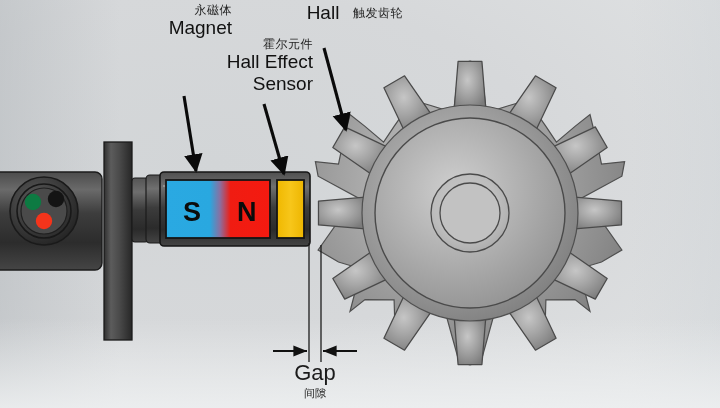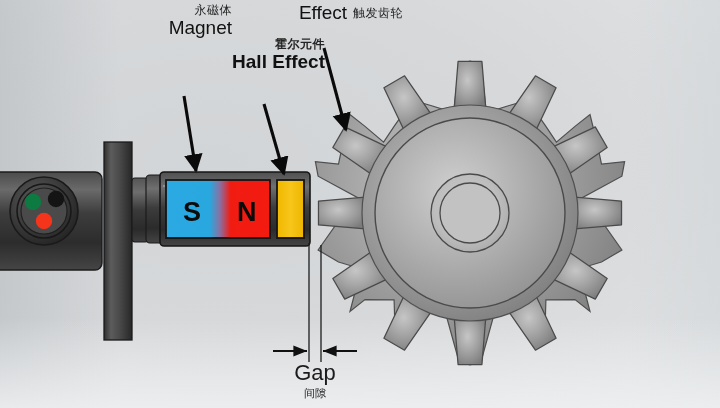--- a/index.html
+++ b/index.html
@@ -260,27 +260,28 @@
       <line x1="273" y1="351" x2="307" y2="351" stroke="#111111" stroke-width="2.1" marker-end="url(#dimHeadR)"></line>
       <line x1="357" y1="351" x2="323" y2="351" stroke="#111111" stroke-width="2.1" marker-end="url(#dimHeadR)"></line>
     </g>
   </svg>
 
   <div class="label-block" style="left:102px; top:4px; width:130px;">
     <div class="lbl-cn">永磁体</div>
     <div class="lbl-en">Magnet</div>
   </div>
 
-  <div class="label-block" style="left:203px; top:38px; width:122px;font-weight:bold;">
+  <div class="label-block" style="left:191px; top:38px; width:122px;">
     <div class="lbl-cn">霍尔元件</div>
     <div class="lbl-en">Hall Effect</div>
+    <div class="lbl-en">Sensor</div>
   </div>
 
   <div class="label-block" style="left:283px; top:2px; width:80px; text-align:center;">
-    <div class="lbl-en">Effect</div>
+    <div class="lbl-en">Hall</div>
   </div>
 
   <div class="label-block" style="left:343px; top:7px; width:70px; text-align:center;">
     <div class="lbl-cn">触发齿轮</div>
   </div>
 
   <div class="gap-text" style="left:275px; top:360px; width:80px;">
     <div class="gap-en">Gap</div>
     <div class="gap-cn">间隙</div>
   </div>

